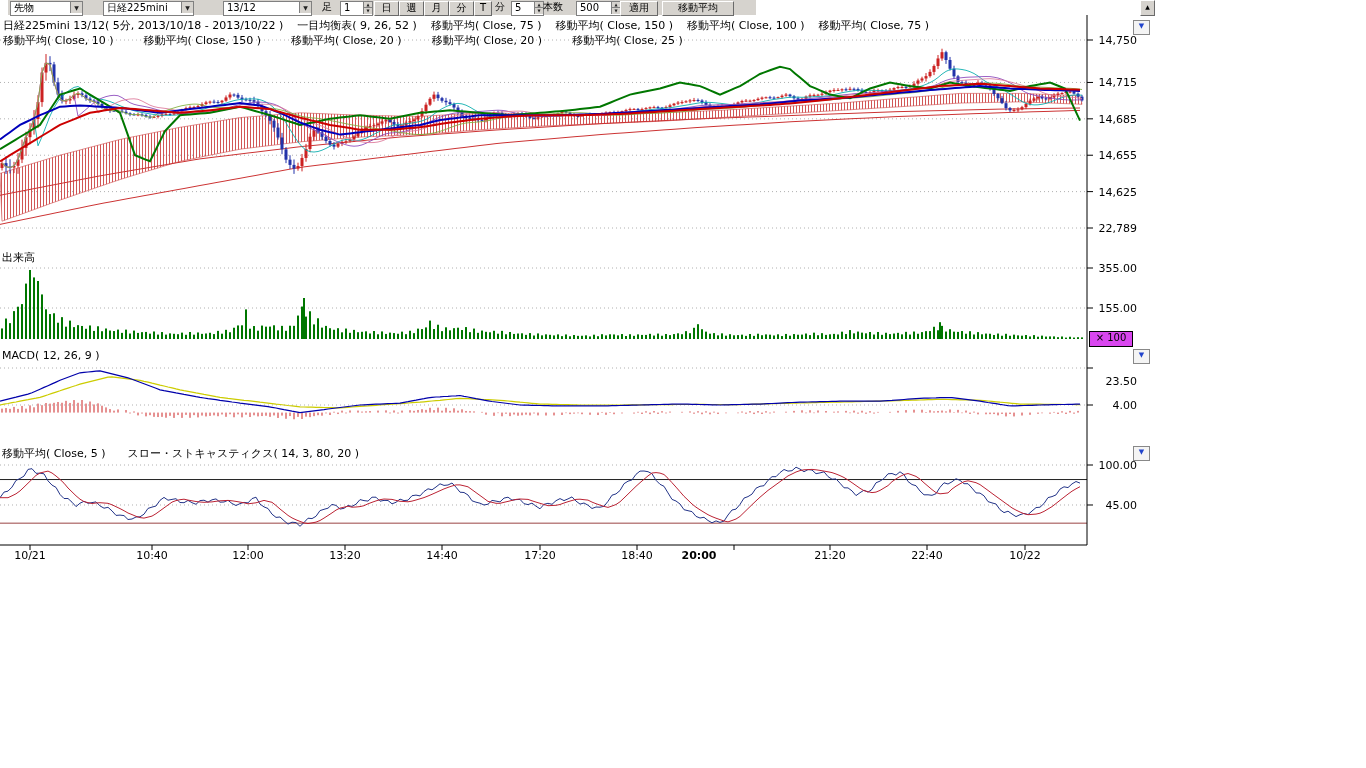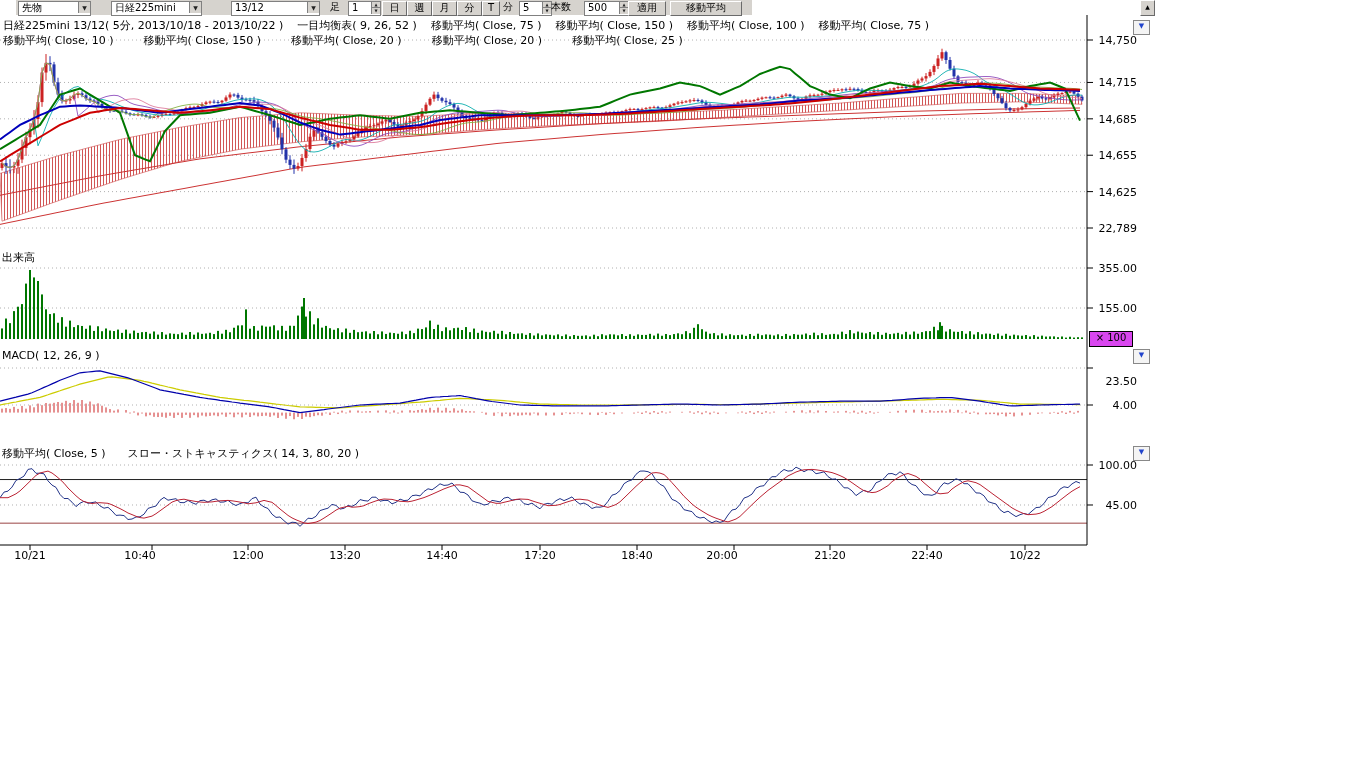--- a/index.html
+++ b/index.html
@@ -1,19 +1,19 @@
 <!DOCTYPE html>
 <html><head>
 <meta charset="utf-8">
 <style>
   html,body{margin:0;padding:0;}
   body{width:1366px;height:768px;background:#ffffff;position:relative;overflow:hidden;font-family:"DejaVu Sans",sans-serif;}
   #chart-svg{position:absolute;left:0;top:0;z-index:1;}
   #labels{position:absolute;left:0;top:0;width:1366px;height:768px;z-index:2;pointer-events:none;}
-  #toolbar{position:absolute;left:16px;top:0;width:736px;height:15px;background:#d6d3ce;z-index:3;font-size:10px;color:#000;}
+  #toolbar{position:absolute;left:8px;top:0;width:736px;height:15px;background:#d6d3ce;z-index:3;font-size:10px;color:#000;padding-left:12px;}
   .tb{position:absolute;top:1px;height:13px;line-height:12px;}
   .combo{background:#fff;border:1px solid #808080;padding-left:3px;}
   .combo .dd{position:absolute;right:0;top:0;width:11px;height:11px;background:#d6d3ce;border-left:1px solid #808080;font-size:6px;line-height:11px;text-align:center;color:#222;}
   .spin{background:#fff;border:1px solid #808080;padding-left:3px;}
   .spin .ud{position:absolute;right:0;top:0;width:9px;height:11px;}
   .spin .ud i{display:block;height:5px;font-size:4px;line-height:5px;text-align:center;font-style:normal;background:#d6d3ce;border-left:1px solid #808080;color:#222;}
   .spin .ud i+i{border-top:1px solid #808080;height:6px;line-height:6px;}
   .pbtn{background:#d6d3ce;border:1px solid;border-color:#ffffff #6a6a6a #6a6a6a #ffffff;text-align:center;cursor:pointer;}
   .legend{position:absolute;font-size:11px;white-space:nowrap;color:#000;}
   .plabel{position:absolute;font-size:11px;white-space:nowrap;color:#000;}
@@ -1178,27 +1178,27 @@
     <div class="yTick" style="top: 149.226px;">14,655</div>
     <div class="yTick" style="top: 185.613px;">14,625</div>
     <div class="yTick" style="top: 222px;">22,789</div>
     <div class="yTick" style="top: 262px;">355.00</div>
     <div class="yTick" style="top: 302px;">155.00</div>
     <div class="yTick" style="top: 362.009px; margin-top: 13px;">23.50</div>
     <div class="yTick" style="top: 399px;">4.00</div>
     <div class="yTick" style="top: 459px;">100.00</div>
     <div class="yTick" style="top: 498.985px;">45.00</div>
     <div class="xTick" style="left: 30px;">10/21</div>
-    <div class="xTick" style="left: 140px; text-align: right;">10:40</div>
+    <div class="xTick" style="left: 152px; text-align: right;">10:40</div>
     <div class="xTick" style="left: 248px;">12:00</div>
     <div class="xTick" style="left: 345px;">13:20</div>
     <div class="xTick" style="left: 442px;">14:40</div>
     <div class="xTick" style="left: 540px;">17:20</div>
     <div class="xTick" style="left: 637px;">18:40</div>
-    <div class="xTick" style="left: 722px;">20:00</div>
+    <div class="xTick" style="left: 699px; font-weight: bold;">20:00</div>
     <div class="xTick" style="left: 830px;">21:20</div>
     <div class="xTick" style="left: 927px;">22:40</div>
     <div class="xTick" style="left: 1025px;">10/22</div>
   </div>
 
 <div id="volmult">× 100</div>
 <div class="pmenu" style="top:20px">▼</div>
 <div class="pmenu" style="top:349px">▼</div>
 <div class="pmenu" style="top:446px">▼</div>
 <div id="scrollbtn">▲</div>

